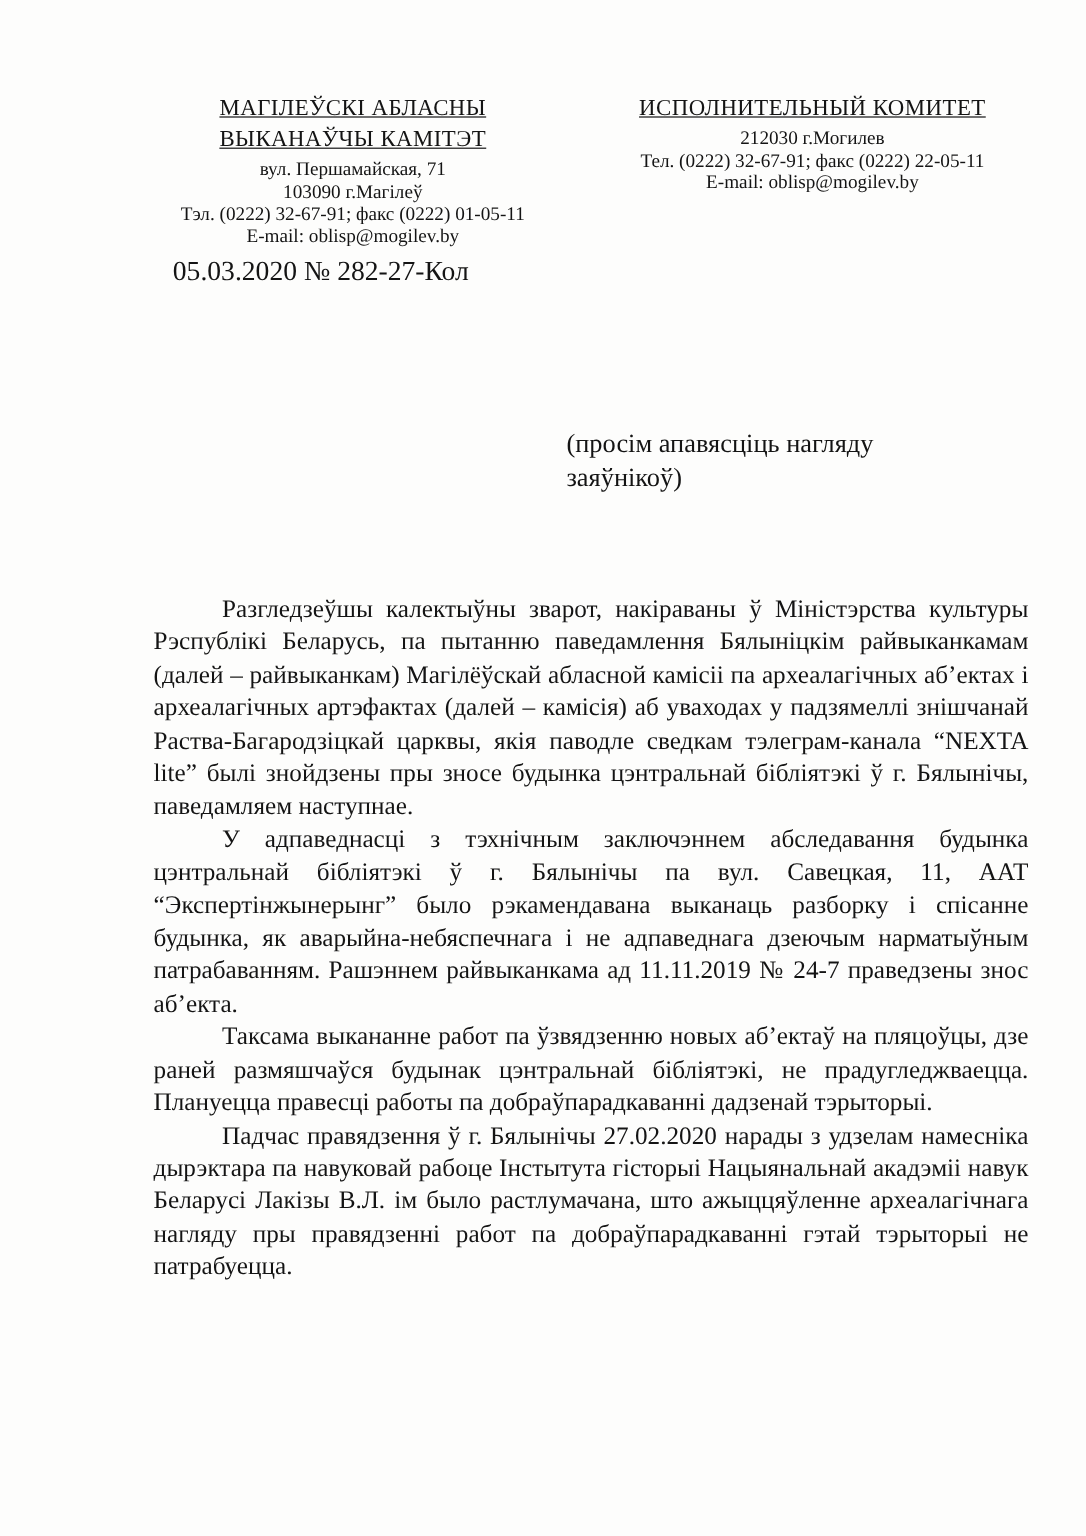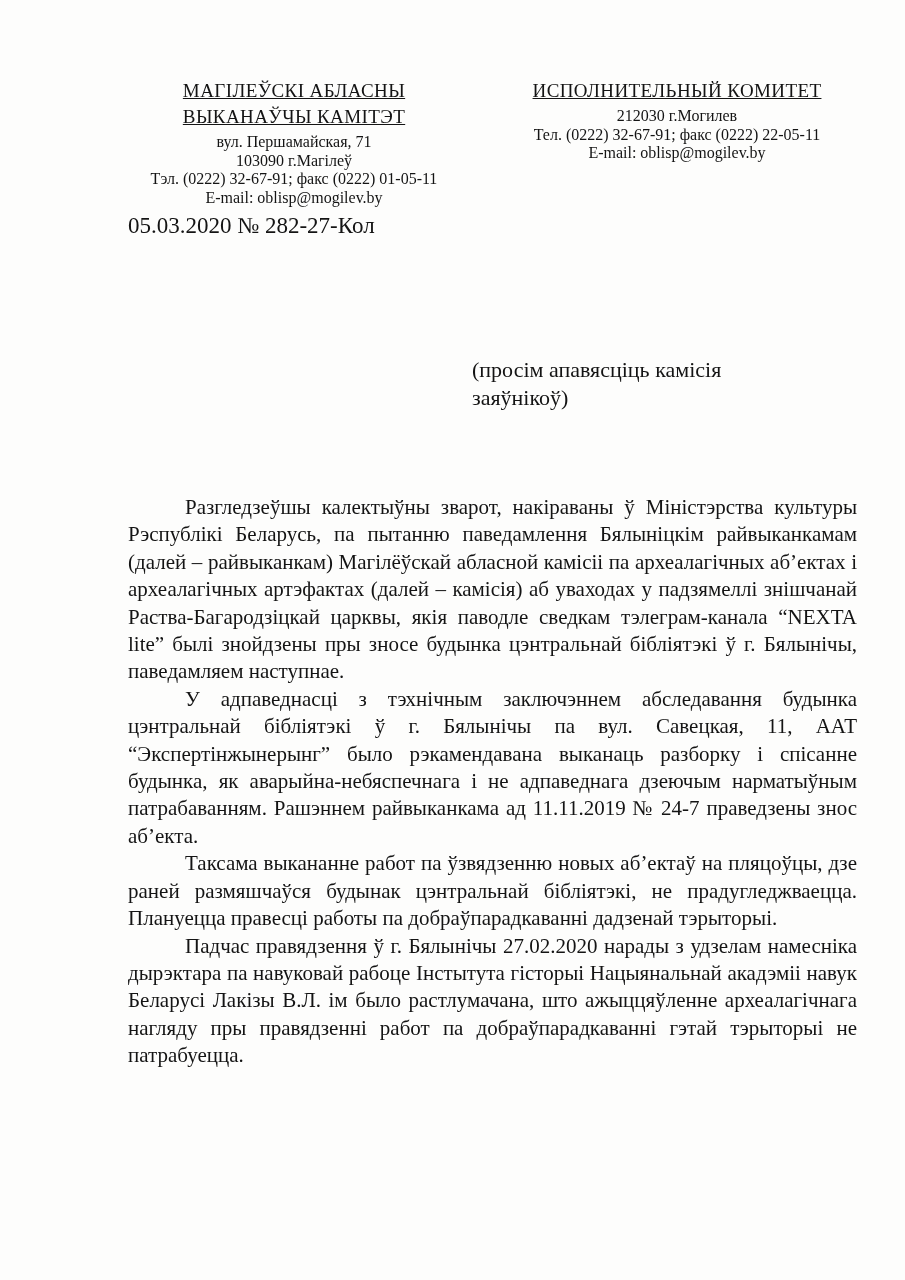--- a/index.html
+++ b/index.html
@@ -41,21 +41,21 @@
   .addr-block {
     margin-top: 3px;
     font-size: 16px;
     line-height: 18.5px;
   }
 
   
   .ref-line {
     position: absolute;
     top: 212px;
-    left: 128px;
+    left: 144px;
     font-size: 23px;
     line-height: 28px;
     white-space: nowrap;
   }
 
   
   .note {
     position: absolute;
     top: 356px;
     left: 472px;
@@ -109,21 +109,21 @@
         <div>212030 г.Могилев</div>
         <div>Тел. (0222) 32-67-91; факс (0222) 22-05-11</div>
         <div>E-mail: oblisp@mogilev.by</div>
       </div>
     </div>
 
   </div>
 
   <div class="ref-line">05.03.2020 № 282-27-Кол</div>
 
-  <div class="note">(просім апавясціць камісія заяўнікоў)</div>
+  <div class="note">(просім апавясціць нагляду заяўнікоў)</div>
 
   <div class="letter-body">
     <p>Разгледзеўшы калектыўны зварот, накіраваны ў Міністэрства культуры Рэспублікі Беларусь, па пытанню паведамлення Бялыніцкім райвыканкамам (далей – райвыканкам) Магілёўскай абласной камісіі па археалагічных аб’ектах і археалагічных артэфактах (далей – камісія) аб уваходах у падзямеллі знішчанай Раства-Багародзіцкай царквы, якія паводле сведкам тэлеграм-канала “NEXTA lite” былі знойдзены пры зносе будынка цэнтральнай бібліятэкі ў г. Бялынічы, паведамляем наступнае.</p>
     <p>У адпаведнасці з тэхнічным заключэннем абследавання будынка цэнтральнай бібліятэкі ў г. Бялынічы па вул. Савецкая, 11, ААТ “Экспертінжынерынг” было рэкамендавана выканаць разборку і спісанне будынка, як аварыйна-небяспечнага і не адпаведнага дзеючым нарматыўным патрабаванням. Рашэннем райвыканкама ад 11.11.2019 № 24-7 праведзены знос аб’екта.</p>
     <p>Таксама выкананне работ па ўзвядзенню новых аб’ектаў на пляцоўцы, дзе раней размяшчаўся будынак цэнтральнай бібліятэкі, не прадугледжваецца. Плануецца правесці работы па добраўпарадкаванні дадзенай тэрыторыі.</p>
     <p>Падчас правядзення ў г. Бялынічы 27.02.2020 нарады з удзелам намесніка дырэктара па навуковай рабоце Інстытута гісторыі Нацыянальнай акадэміі навук Беларусі Лакізы В.Л. ім было растлумачана, што ажыццяўленне археалагічнага нагляду пры правядзенні работ па добраўпарадкаванні гэтай тэрыторыі не патрабуецца.</p>
   </div>
 
 </div>
 

